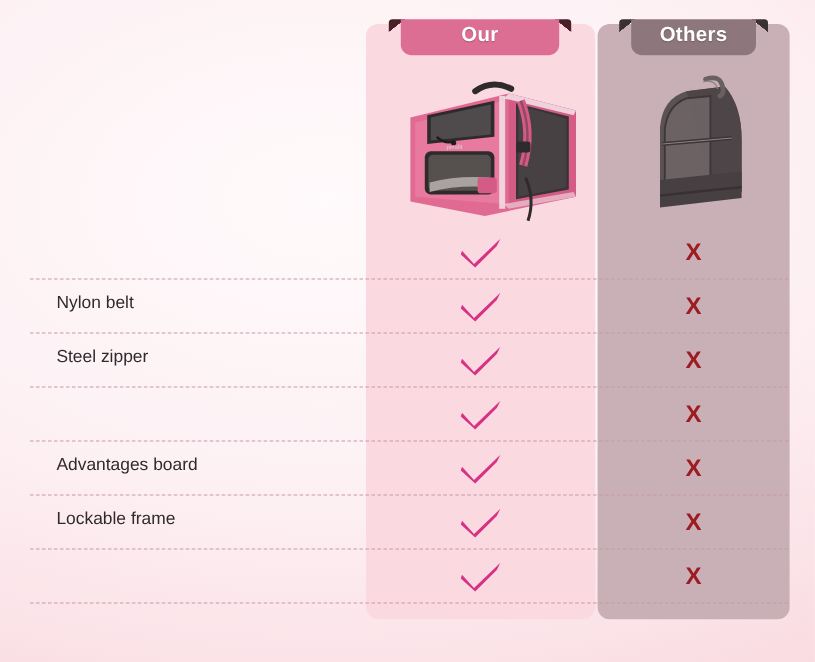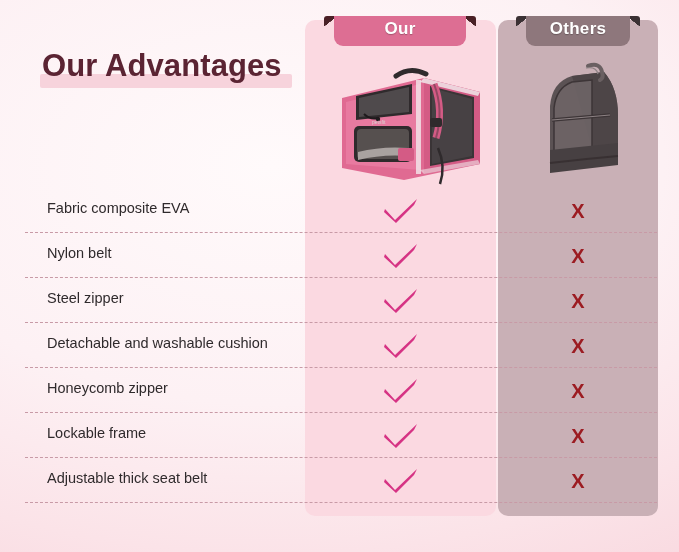--- a/index.html
+++ b/index.html
@@ -87,24 +87,20 @@
     position:absolute;left:498px;width:160px;top:0;height:45px;
     display:flex;align-items:center;justify-content:center;
   }
   .xmark{font-size:20px;font-weight:bold;color:#9c1c22;line-height:1;}
 </style>
 </head>
 <body>
 
 <div id="root">
 
-  <div class="title-wrap">
-    <div class="title-hl"></div>
-    <div class="title-txt">Our Advantages</div>
-  </div>
 
   <div class="panel panel-our"></div>
   <div class="panel panel-others"></div>
 
   <div class="ribbon rib-others ribbon-others">
     <div class="rib-fold l"></div>
     <div class="rib-fold r"></div>
     <div class="rib-body"></div>
     <div class="rib-label">Others</div>
   </div>
@@ -162,21 +158,20 @@
 
     <div class="row">
       <div class="mark-our">
         <svg width="36" height="26" viewBox="0 0 36 26">
           <path d="M2 11 L12 22 L34 1 L31 7 L13 25 L1 14 Z" fill="#d63384"></path>
         </svg>
       </div>
       <div class="mark-others">
         <span class="xmark">X</span>
       </div>
-      <div class="feat">Fabric composite EVA</div>
       <div class="sep"></div>
     </div>
 
     <div class="row">
       <div class="mark-our">
         <svg width="36" height="26" viewBox="0 0 36 26">
           <path d="M2 11 L12 22 L34 1 L31 7 L13 25 L1 14 Z" fill="#d63384"></path>
         </svg>
       </div>
       <div class="mark-others">
@@ -201,34 +196,33 @@
 
     <div class="row">
       <div class="mark-our">
         <svg width="36" height="26" viewBox="0 0 36 26">
           <path d="M2 11 L12 22 L34 1 L31 7 L13 25 L1 14 Z" fill="#d63384"></path>
         </svg>
       </div>
       <div class="mark-others">
         <span class="xmark">X</span>
       </div>
-      <div class="feat">Detachable and washable cushion</div>
-      <div class="sep"></div>
-    </div>
-
-    <div class="row">
-      <div class="mark-our">
-        <svg width="36" height="26" viewBox="0 0 36 26">
-          <path d="M2 11 L12 22 L34 1 L31 7 L13 25 L1 14 Z" fill="#d63384"></path>
-        </svg>
-      </div>
-      <div class="mark-others">
-        <span class="xmark">X</span>
-      </div>
-      <div class="feat">Honeycomb zipper</div>
+      <div class="sep"></div>
+    </div>
+
+    <div class="row">
+      <div class="mark-our">
+        <svg width="36" height="26" viewBox="0 0 36 26">
+          <path d="M2 11 L12 22 L34 1 L31 7 L13 25 L1 14 Z" fill="#d63384"></path>
+        </svg>
+      </div>
+      <div class="mark-others">
+        <span class="xmark">X</span>
+      </div>
+      <div class="feat">Advantages board</div>
       <div class="sep"></div>
     </div>
 
     <div class="row">
       <div class="mark-our">
         <svg width="36" height="26" viewBox="0 0 36 26">
           <path d="M2 11 L12 22 L34 1 L31 7 L13 25 L1 14 Z" fill="#d63384"></path>
         </svg>
       </div>
       <div class="mark-others">
@@ -240,18 +234,17 @@
 
     <div class="row">
       <div class="mark-our">
         <svg width="36" height="26" viewBox="0 0 36 26">
           <path d="M2 11 L12 22 L34 1 L31 7 L13 25 L1 14 Z" fill="#d63384"></path>
         </svg>
       </div>
       <div class="mark-others">
         <span class="xmark">X</span>
       </div>
-      <div class="feat">Adjustable thick seat belt</div>
       <div class="sep"></div>
     </div>
 
   </div>
 </div>
 
 </body></html>

